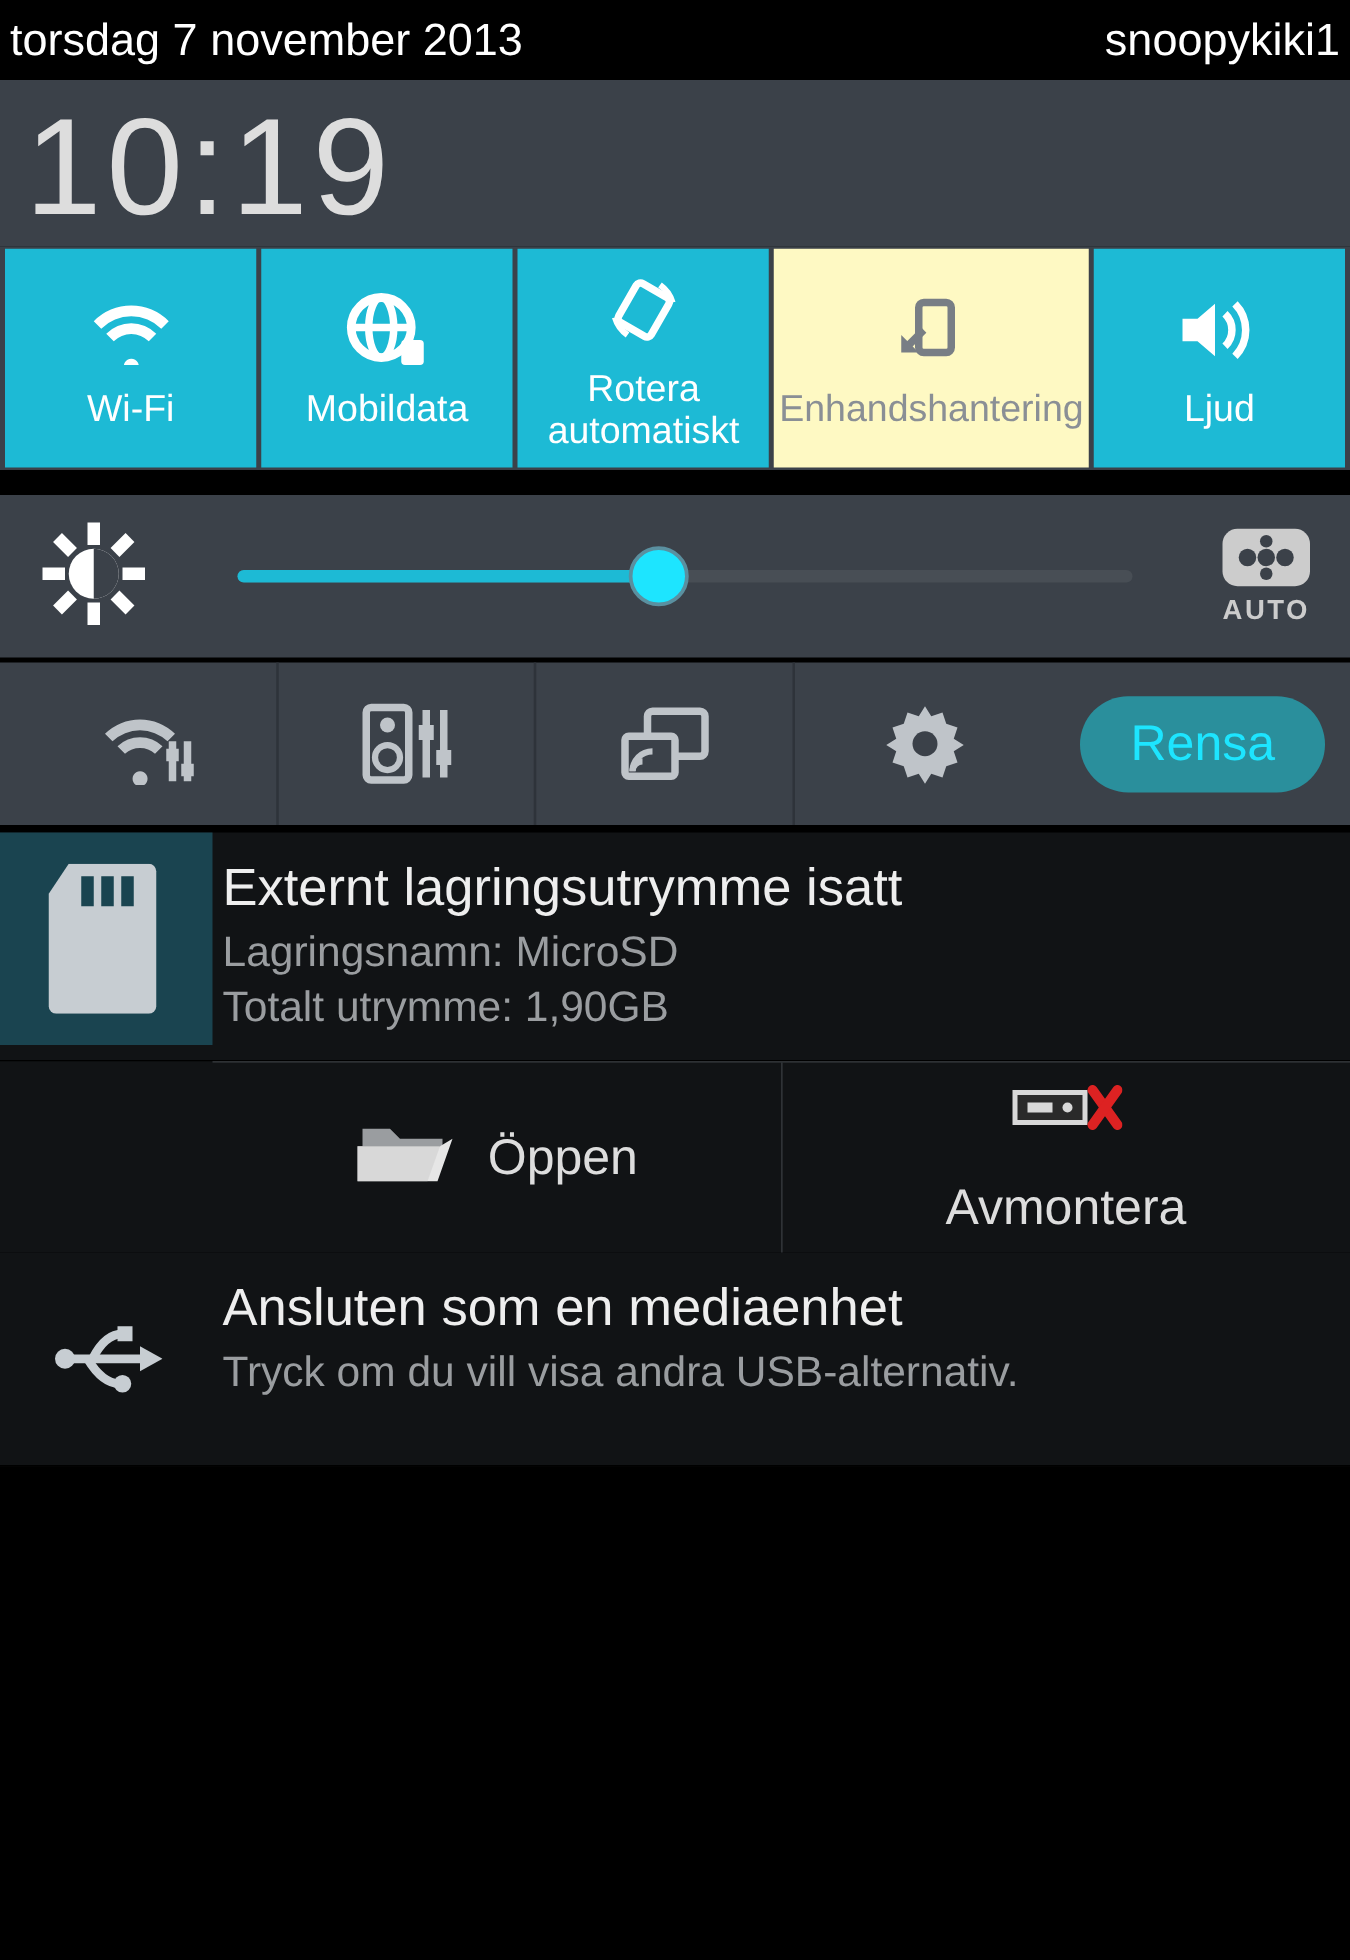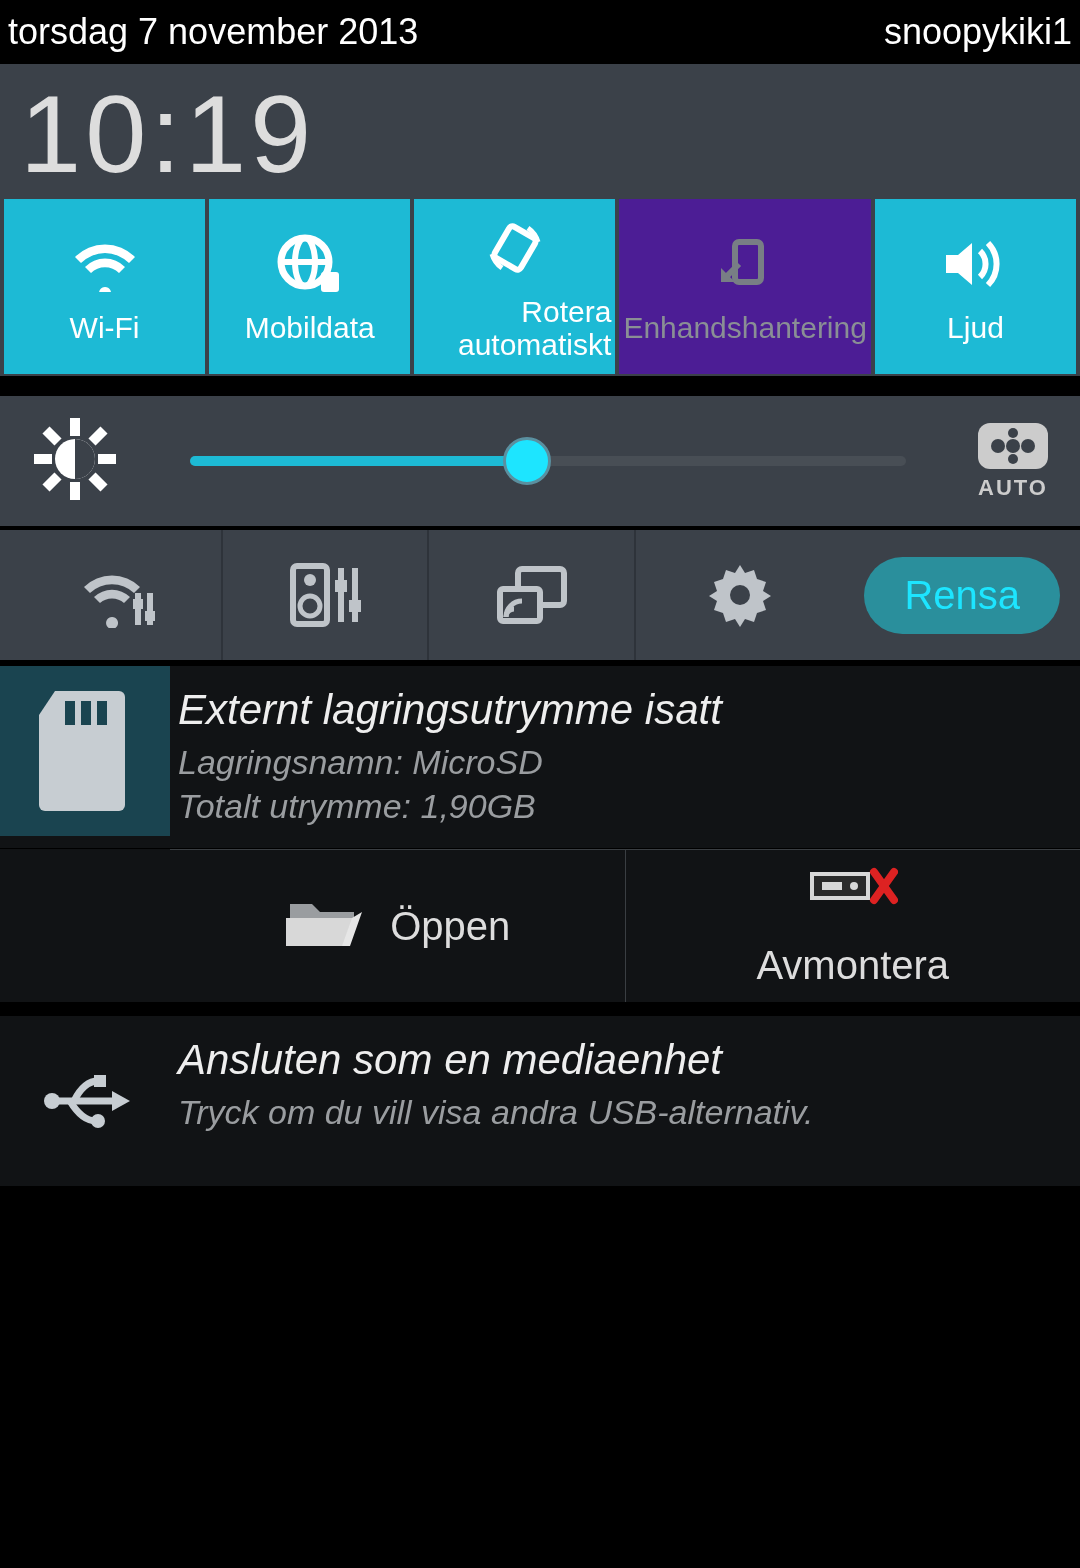--- a/index.html
+++ b/index.html
@@ -41,22 +41,22 @@
     height: 175px;
     display: flex;
     flex-direction: column;
     align-items: center;
     justify-content: center;
     gap: 12px;
     font-size: 30px;
     text-align: center;
     line-height: 1.1;
   }
-  .toggle-tile.active { background: #1dbad5; color: #fff; text-align: right; }
-  .toggle-tile.inactive { background: #4c1d95; color: #8a8f95; }
+  .toggle-tile.active { background: #1dbad5; color: #fff; }
+  .toggle-tile.inactive { background: #fef9c3; color: #8a8f95; }
   .toggle-icon { height: 70px; display: flex; align-items: center; justify-content: center; }
   .toggle-label { padding: 0 4px; }
 
   .brightness-row {
     background: #3b4149;
     height: 130px;
     display: flex;
     align-items: center;
     padding: 0 30px;
     gap: 30px;
@@ -96,21 +96,20 @@
     padding: 16px 40px;
     border-radius: 50px;
     margin-left: 20px;
   }
 
   .notif-area { padding-top: 6px; }
   .notif {
     background: #111315;
     display: flex;
     border-bottom: 1px solid #000;
-    font-style: italic;
   }
   .notif-icon-box {
     width: 170px; height: 170px;
     display: flex; align-items: center; justify-content: center;
     flex-shrink: 0;
   }
   .notif-icon-box.sd { background: #1a4450; }
   .notif-body { flex: 1; padding: 20px 8px; }
   .notif-title { font-size: 42px; color: #eee; margin-bottom: 6px; }
   .notif-line { font-size: 34px; color: #9a9da0; line-height: 1.3; }
@@ -316,21 +315,21 @@
               <line x1="66" y1="8" x2="86" y2="36" stroke="#d22" stroke-width="8" stroke-linecap="round"></line>
               <line x1="86" y1="8" x2="66" y2="36" stroke="#d22" stroke-width="8" stroke-linecap="round"></line>
             </svg>
           </span>
           <span>Avmontera</span>
         </div>
       </div>
     </div>
   </div>
 
-  <div class="notif" style="margin-top:14px">
+  <div class="notif" style="margin-top:0">
     <div class="notif-icon-box">
       <svg width="90" height="60" viewBox="0 0 90 60">
         <g fill="#c7cdd2">
           <circle cx="12" cy="30" r="8"></circle>
           <line x1="12" y1="30" x2="78" y2="30" stroke="#c7cdd2" stroke-width="7"></line>
           <polygon points="90,30 72,20 72,40"></polygon>
           <path d="M34 30 q10 -20 24 -20" fill="none" stroke="#c7cdd2" stroke-width="7"></path>
           <rect x="54" y="4" width="12" height="12"></rect>
           <path d="M30 30 q12 20 26 20" fill="none" stroke="#c7cdd2" stroke-width="7"></path>
           <circle cx="58" cy="50" r="7"></circle>

